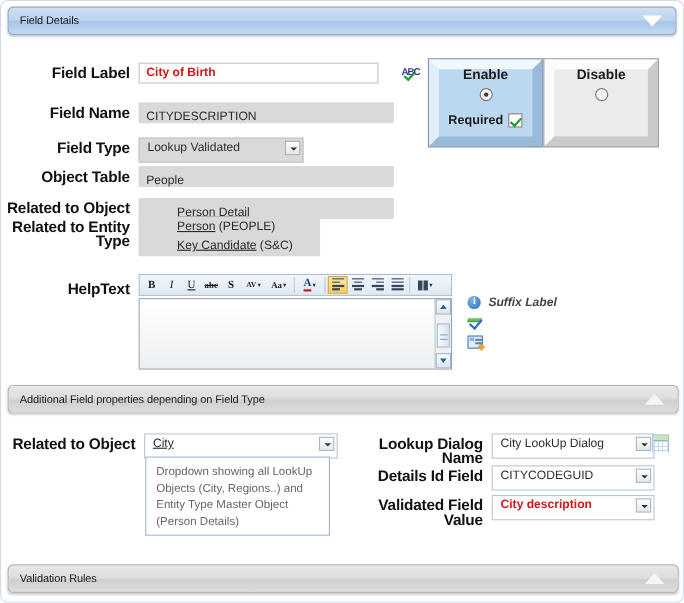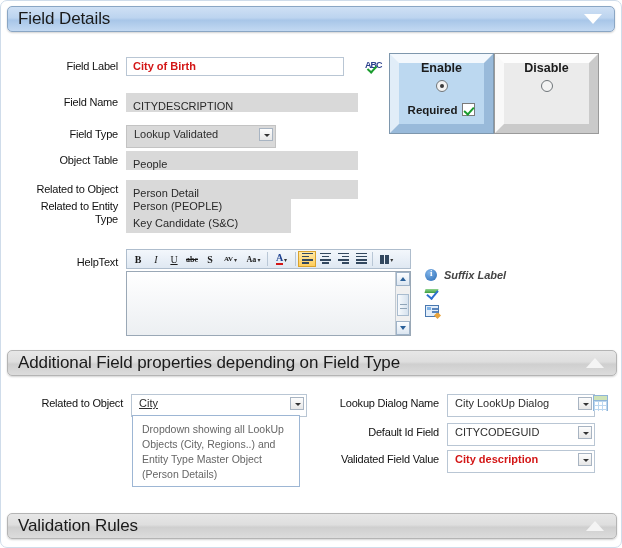--- a/index.html
+++ b/index.html
@@ -29,21 +29,21 @@
   .sec-header {
     position: relative;
     margin: 5px 6px 0 6px;
     height: 26px;
     border-radius: 5px;
     border: 1px solid #9cb3cb;
     box-sizing: border-box;
     display: flex;
     align-items: center;
     padding: 0 10px;
-    font-size: 17px;
+    font-size: 10px;
     color: #1a1a1a;
     box-shadow: 0 1px 2px rgba(0,0,0,0.18);
     justify-content: space-between;
   }
   .sec-header.blue {
     background: linear-gradient(to bottom, #cfe0f4 0%, #bcd4ef 45%, #a8c6e8 55%, #c3d9f2 100%);
     border-color: #8aa6c4;
   }
   .sec-header.grey {
     background: linear-gradient(to bottom, #e7e7e7 0%, #dedede 45%, #cfcfcf 55%, #dcdcdc 100%);
@@ -66,22 +66,22 @@
     border-bottom: 10px solid #f4f4f4;
   }
 
   
   .field-row {
     position: absolute;
     display: flex;
     align-items: flex-start;
   }
   .flabel {
-    font-weight: normal;
-    font-size: 11px;
+    font-weight: bold;
+    font-size: 14px;
     text-align: right;
     color: #111;
     letter-spacing: -0.2px;
     line-height: 13px;
     padding-top: 3px;
   }
 
   .ctrl { margin-left: 8px; }
 
   
@@ -107,20 +107,22 @@
     background: #d9d9d9;
     border: 0;
     font-size: 11px;
     color: #2a2a2a;
     overflow: hidden;
     white-space: nowrap;
   }
   .robox.tall { height: 36px; line-height: 17px; padding-top: 1px; }
   .robox a, .lnk {
     color: #2a2a2a;
+    text-decoration: underline;
+    margin-left: 28px;
   }
 
   
   .ddl {
     box-sizing: border-box;
     position: relative;
     height: 23px;
     line-height: 17px;
     padding: 0 22px 0 7px;
     font-size: 11px;
@@ -639,21 +641,21 @@
       </div>
     </div>
   </div>
 
   <div class="gridbtn">
     <div class="hdr"></div>
     <div class="cells"></div>
   </div>
 
   <div class="field-row" style="left:310px; top:422px; width:300px;">
-    <div class="flabel" style="width:128px;">Default Id Field</div>
+    <div class="flabel" style="width:128px;">Details Id Field</div>
     <div class="ctrl">
       <div class="ddl" style="width:148px;">
         <span>CITYCODEGUID</span>
         <span class="arrowbtn"></span>
       </div>
     </div>
   </div>
 
   <div class="field-row" style="left:310px; top:449px; width:300px;">
     <div class="flabel" style="width:128px;">Validated Field Value</div>

